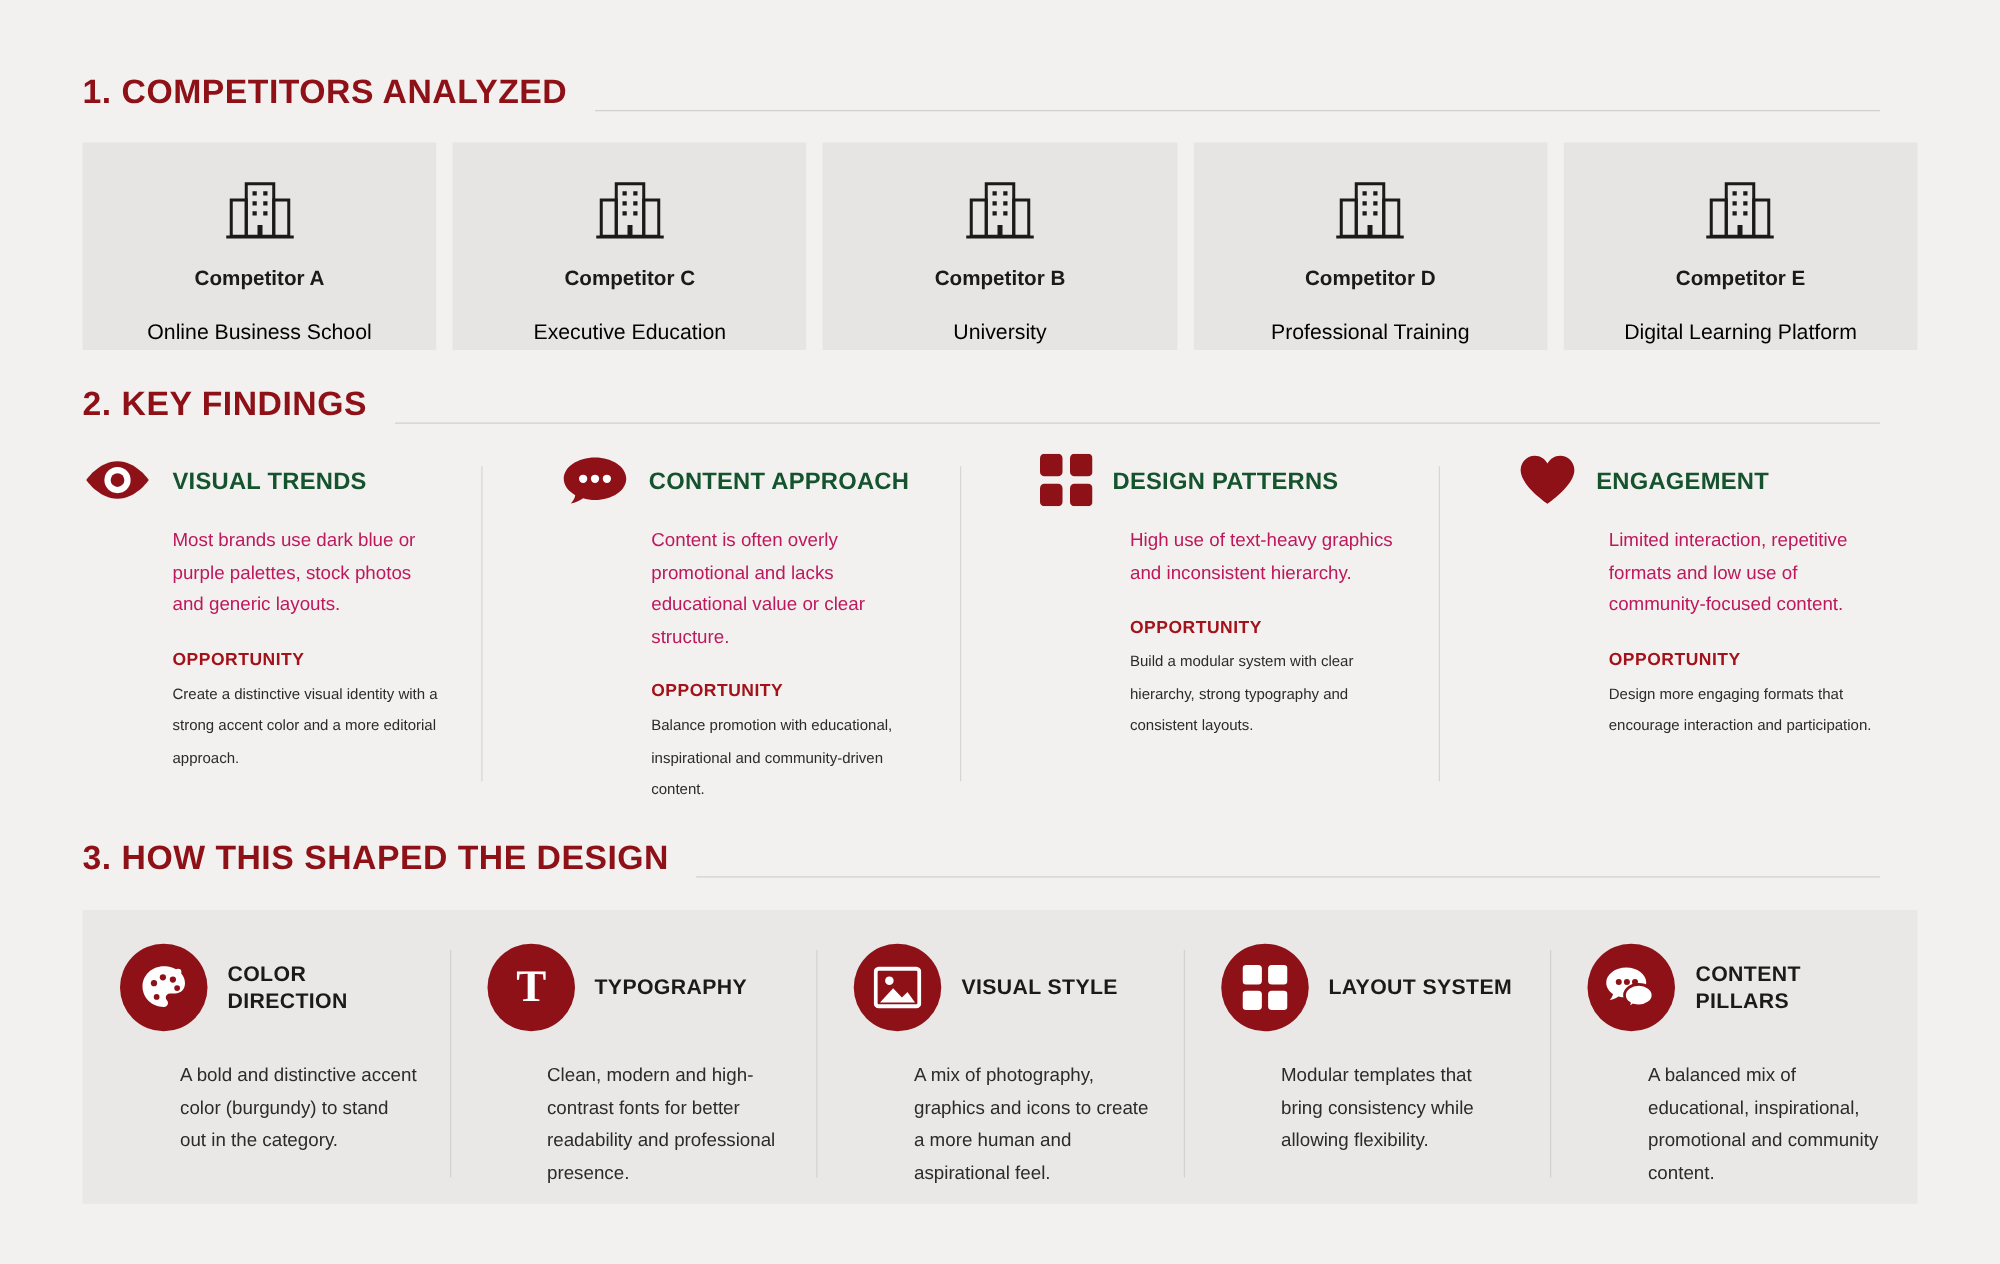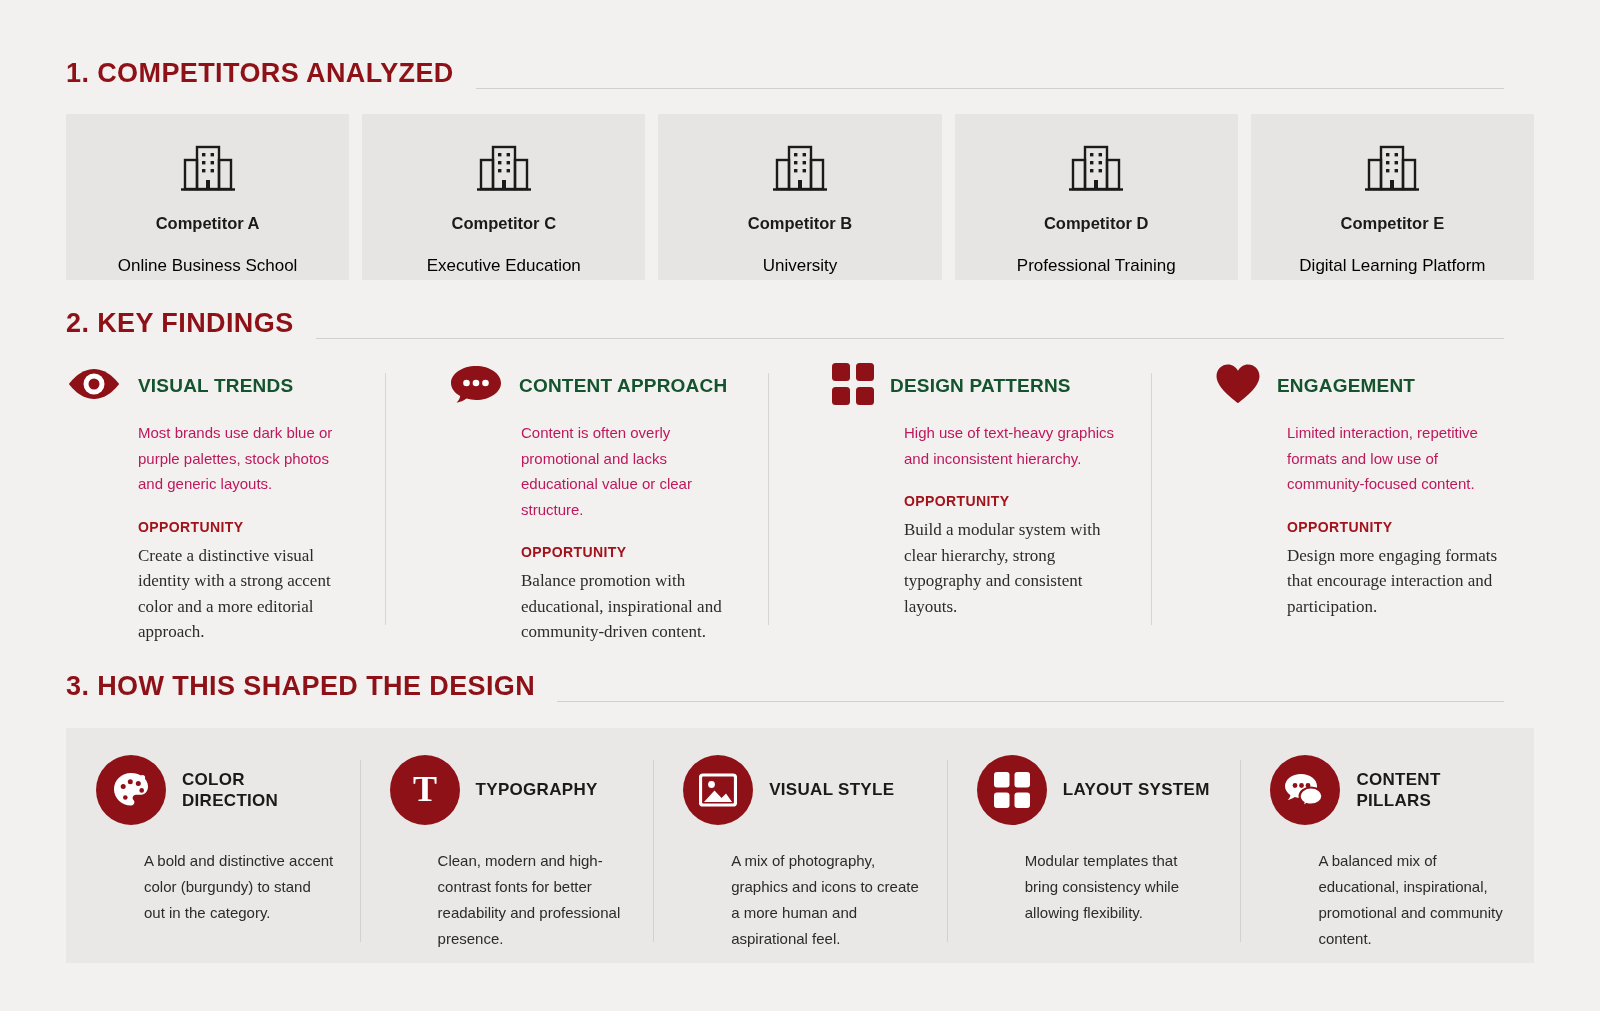--- a/index.html
+++ b/index.html
@@ -118,24 +118,23 @@
     margin-top: 22px;
     margin-left: 72px;
     font-size: 14px;
     font-weight: 700;
     color: #a3121a;
     letter-spacing: 0.4px;
   }
   .opp-text {
     margin-top: 8px;
     margin-left: 72px;
-    font-size: 17px;
+    font-size: 12px;
     line-height: 25.5px;
     color: #2b2b2b;
-    font-family: Liberation Serif, serif;
   }
 
   
   .impact-panel {
     margin: 26px 66px 0 66px;
     background: #e9e8e6;
     display: flex;
     padding: 26px 0 34px 0;
     height: 235px;
   }

